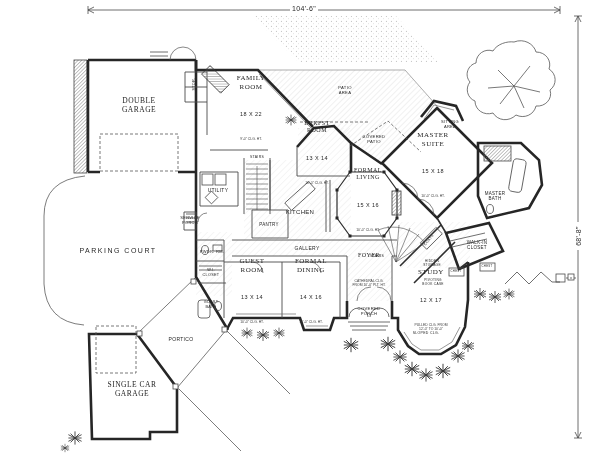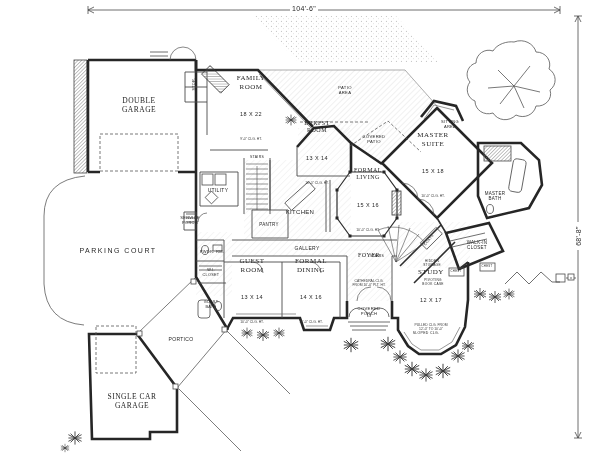--- a/index.html
+++ b/index.html
@@ -265,21 +265,21 @@
   <div class="nt">10'-0" CLG. HT.</div>
 </div>
 
 <div class="lbl" style="left:431px;top:299px">
   <div class="nm f7">STUDY</div>
   <div class="sz">12 X 17</div>
   <div class="nt">PULLED CLG. FROM
 12'-0" TO 10'-0"</div>
 </div>
 
-<div class="lbl" style="left:132px;top:401px">
+<div class="lbl" style="left:132px;top:389px">
   <div class="nm f75">SINGLE CAR
 GARAGE</div>
 </div>
 
 <div class="lbl" style="left:369px;top:269px">
   <div class="nm f6">FOYER</div>
   <div class="nt">CATHEDRAL CLG.
 FROM 10'-0" PLT. HT.</div>
 </div>
 

